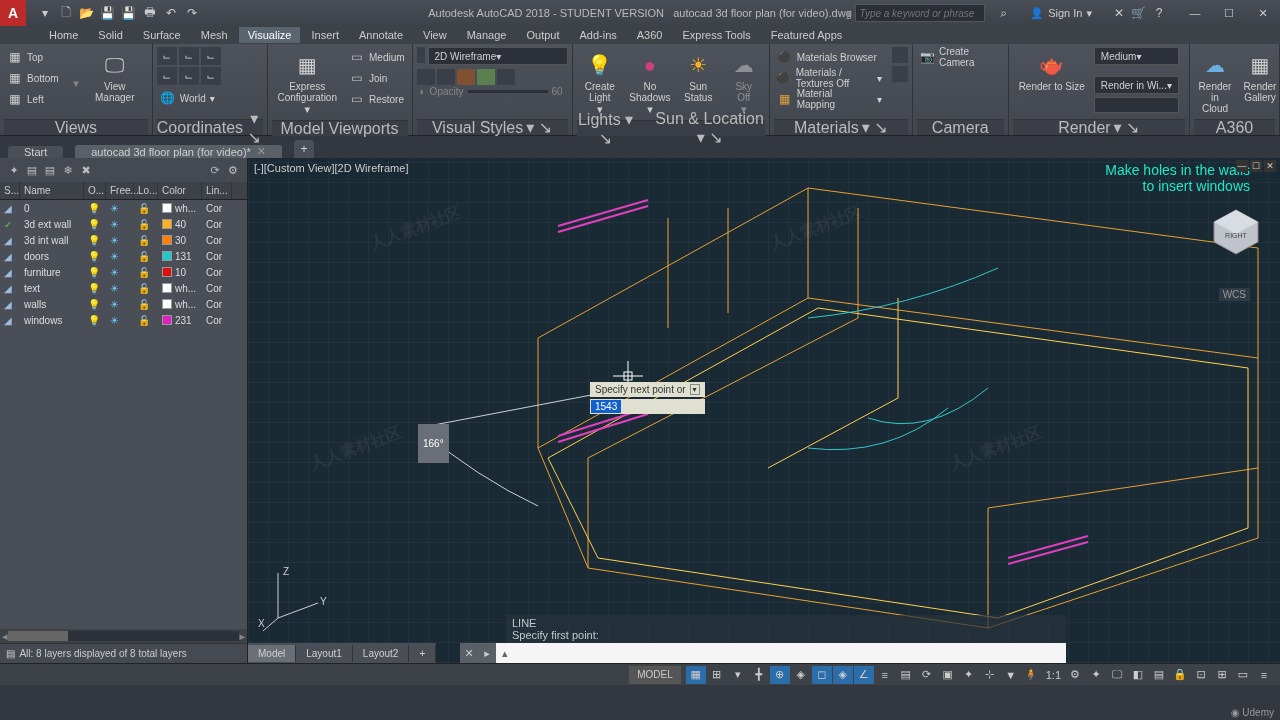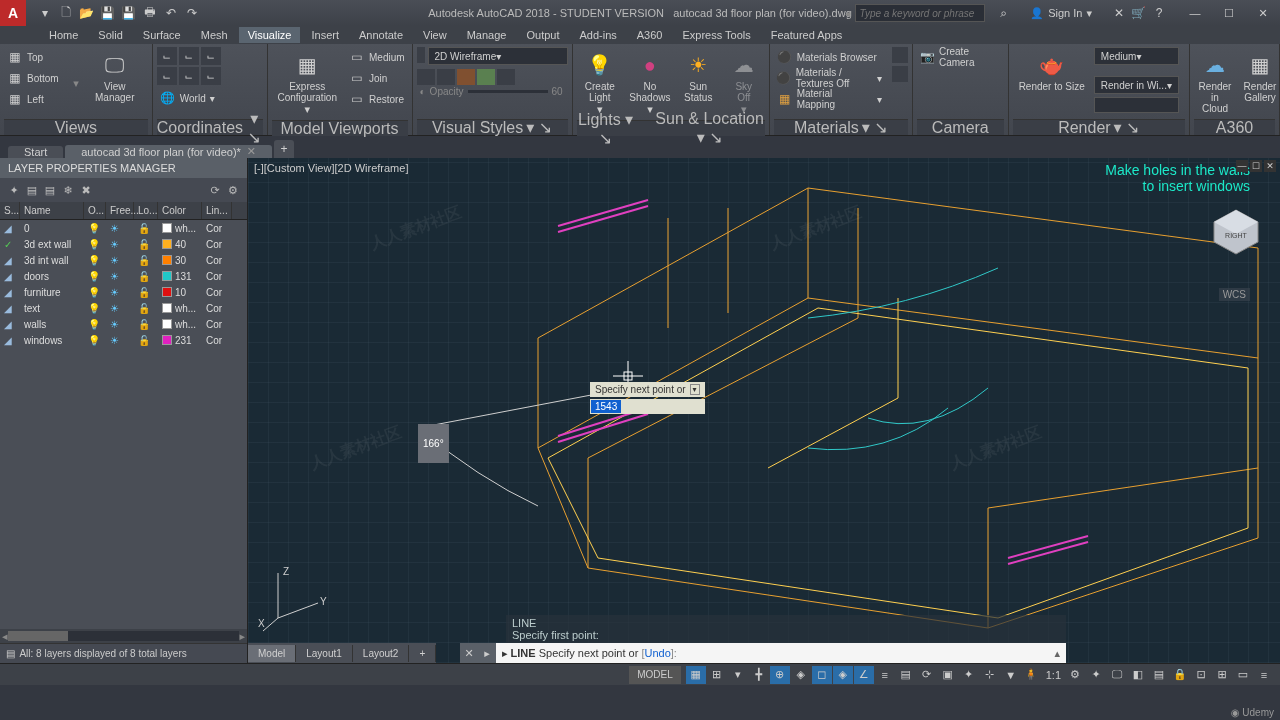--- a/index.html
+++ b/index.html
@@ -22,21 +22,21 @@
 .panel-body{flex:1;display:flex;align-items:flex-start;gap:3px}
 .panel-title{height:16px;text-align:center;font-size:16px;color:#bbb;background:#3a3e46;border-top:1px solid #333;display:flex;align-items:center;justify-content:center;gap:3px}
 .btn-lg{display:flex;flex-direction:column;align-items:center;justify-content:center;padding:4px 6px;cursor:pointer;min-width:42px}
 .btn-lg .ico{width:28px;height:28px;display:flex;align-items:center;justify-content:center;font-size:20px;margin-bottom:2px}
 .btn-lg .lbl{font-size:10px;text-align:center;line-height:11px}
 .btn-sm-row{display:flex;align-items:center;gap:4px;padding:1px 3px;cursor:pointer;font-size:10px;height:20px}
 .btn-sm-row .ico{width:16px;height:16px;display:flex;align-items:center;justify-content:center;font-size:12px}
 .vcol{display:flex;flex-direction:column;gap:1px}
 .dropdown-wide{background:#2c3038;border:1px solid #555;padding:2px 6px;font-size:10px;display:flex;align-items:center;min-width:140px;height:18px;cursor:pointer}
 .file-tabs{height:22px;background:#333740;display:flex;align-items:flex-end;padding-left:8px;gap:0}
-.file-tab{padding:0 16px;background:#4a4e56;border-radius:3px 3px 0 0;margin-right:2px;cursor:pointer;font-size:11px;display:flex;align-items:center;gap:6px}
+.file-tab{padding:0 16px;background:#4a4e56;border-radius:3px 3px 0 0;margin-right:12px;cursor:pointer;font-size:11px;display:flex;align-items:center;gap:6px}
 .file-tab.active{background:#5a6068}
 .file-tab .close{font-size:11px;color:#999}
 .new-tab{width:20px;height:18px;background:#4a4e56;display:flex;align-items:center;justify-content:center;cursor:pointer;border-radius:3px 3px 0 0;font-size:12px}
 .workspace{display:flex;height:505px;position:relative}
 .layer-panel{width:248px;background:#4a4e56;display:flex;flex-direction:column;border-right:1px solid #222}
 .layer-header{background:#5a6068;padding:4px 8px;font-size:11px;color:#ddd}
 .layer-toolbar{padding:4px 6px;display:flex;align-items:center;justify-content:space-between;background:#454952}
 .layer-toolbar-row{display:flex;gap:2px}
 .layer-icon{width:16px;height:16px;display:flex;align-items:center;justify-content:center;font-size:11px;cursor:pointer;color:#bbb}
 .layer-search{display:flex;align-items:center;padding:2px 6px;font-size:10px;color:#aaa;background:#454952}
@@ -344,21 +344,20 @@
   <div class="file-tab active">
       <span>autocad 3d floor plan (for video)*</span>
       <span class="close">✕</span>
     </div>
   <div class="new-tab">+</div>
 </div>
 
 <div class="workspace">
 
   <div class="layer-panel">
-    <div class="layer-header">LAYER PROPERTIES MANAGER</div>
     <div class="layer-toolbar">
       <div class="layer-toolbar-row">
         <span class="layer-icon">✦</span>
         <span class="layer-icon">▤</span>
         <span class="layer-icon">▤</span>
         <span class="layer-icon">❄</span>
         <span class="layer-icon">✖</span>
       </div>
       <div class="layer-toolbar-row">
         <span class="layer-icon">⟳</span>
@@ -547,23 +546,20 @@
 
     <div class="cmd-history">
       <div>LINE</div>
       <div>Specify first point:</div>
     </div>
 
     <div class="cmd-line">
       <div class="cmd-line-left">
         <span>✕</span>
         <span>▸</span>
-      </div>
-      <div class="cmd-line-text">
-        ▸ <b>LINE</b> <span>Specify next point or</span> <span class="br">[</span><span class="kw">Undo</span><span class="br">]:</span>
       </div>
       <span style="padding:0 6px;color:#666">▴</span>
     </div>
 
     <div class="bottom-tabs" id="bottom-tabs">
         <div class="bottom-tab active">Model</div>
         <div class="bottom-tab">Layout1</div>
         <div class="bottom-tab">Layout2</div>
         <div class="bottom-tab">+</div>
       </div>

